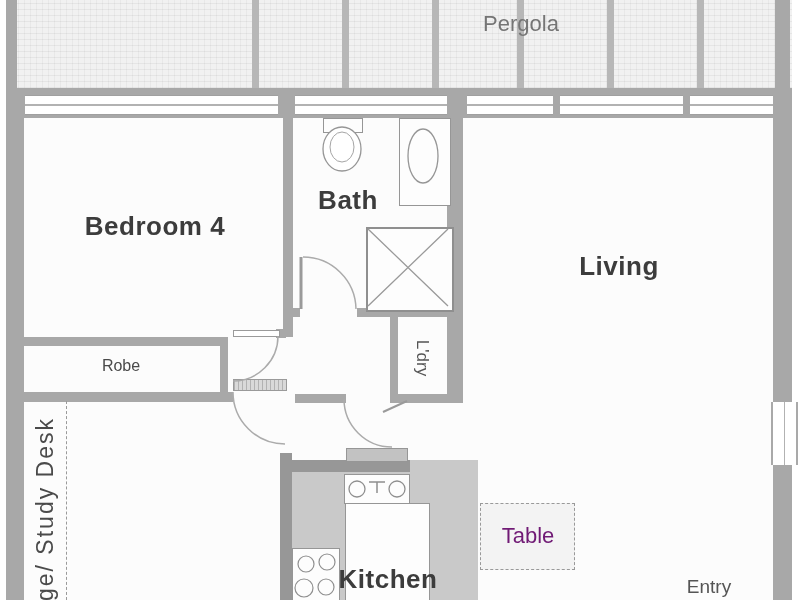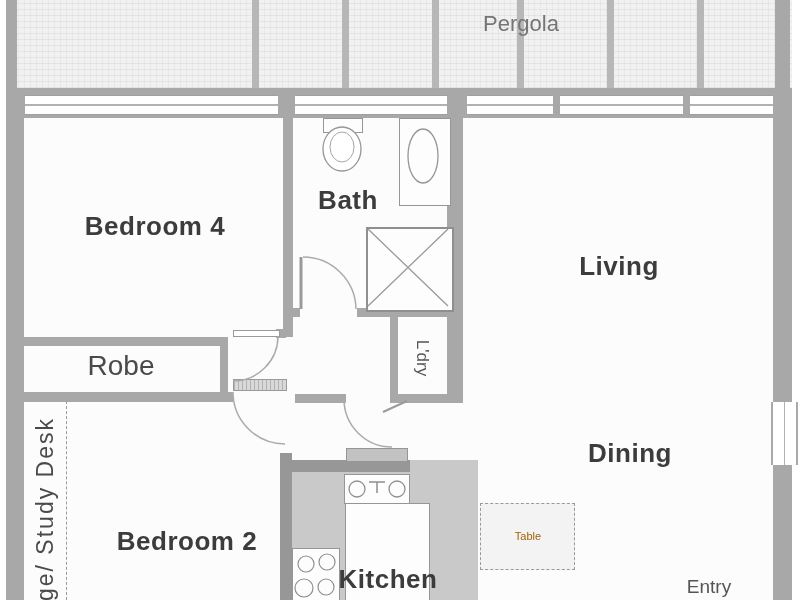--- a/index.html
+++ b/index.html
@@ -15,22 +15,22 @@
   .post{position:absolute;top:0;width:7px;height:88px;background:#b7b7b7;}
   .winH{position:absolute;height:18px;top:95px;background:#ffffff;border-top:1px solid #a0a0a0;border-bottom:1px solid #a0a0a0;
     background-image:linear-gradient(to bottom, transparent 44%, #b2b2b2 44%, #b2b2b2 56%, transparent 56%);}
   .winV{position:absolute;background:#ffffff;border-left:2px solid #a9a9a9;border-right:2px solid #a9a9a9;
     background-image:linear-gradient(to right, transparent 46%, #b2b2b2 46%, #b2b2b2 54%, transparent 54%);}
   .bench{position:absolute;background:#c9c9c9;}
   .fixture{position:absolute;background:#fdfdfd;border:1px solid #969696;}
   .label{position:absolute;transform:translate(-50%,-50%);white-space:nowrap;color:#3c3c3c;}
   .label.bold{font-weight:bold;font-size:26px;letter-spacing:0.5px;}
   .label.pergola-t{font-size:22px;color:#757575;}
-  .label.robe-t{font-size:28px;color:#4a4a4a;}
-  .label.small-t{font-size:11px;color:#a16207;}
+  .label.robe-t{font-size:16px;color:#4a4a4a;}
+  .label.small-t{font-size:22px;color:#701a75;}
   .label.entry-t{font-size:19px;color:#555;}
   .clip{position:absolute;overflow:hidden;}
   .rot-desk{position:absolute;left:1px;top:203px;width:215px;height:44px;line-height:44px;
     transform:rotate(-90deg);transform-origin:0 0;font-size:23px;letter-spacing:2px;color:#4a4a4a;}
   .rot-ldry{position:absolute;left:49px;top:0;width:84px;height:49px;line-height:49px;text-align:center;
     transform:rotate(90deg);transform-origin:0 0;font-size:17px;color:#555;}
   .leaf{position:absolute;background:#ffffff;border:1px solid #9a9a9a;}
   .leaf-hatch{position:absolute;border:1px solid #9a9a9a;background:#d9d9d9;
     background-image:repeating-linear-gradient(90deg, rgba(0,0,0,0.18) 0 1px, transparent 1px 4px);}
   .dash-v{position:absolute;border-left:1px dashed #9a9a9a;width:0;}
@@ -131,19 +131,17 @@
     <circle cx="327" cy="562" r="8" fill="none" stroke="#8f8f8f" stroke-width="1.2"></circle>
     <circle cx="304" cy="588" r="9" fill="none" stroke="#8f8f8f" stroke-width="1.2"></circle>
     <circle cx="326" cy="587" r="8" fill="none" stroke="#8f8f8f" stroke-width="1.2"></circle>
   </svg>
 
   <div class="label pergola-t" style="left:521px;top:24px">Pergola</div>
   <div class="label bold" style="left:155px;top:226px">Bedroom 4</div>
   <div class="label bold" style="left:348px;top:200px">Bath</div>
   <div class="label bold" style="left:619px;top:266px">Living</div>
   <div class="label robe-t" style="left:121px;top:366px">Robe</div>
-  <div class="label bold" style="left:630px;top:453px">Dining</div>
-  <div class="label bold" style="left:187px;top:541px">Bedroom 2</div>
   <div class="label bold" style="left:388px;top:579px">Kitchen</div>
   <div class="label small-t" style="left:528px;top:536px">Table</div>
   <div class="label entry-t" style="left:709px;top:587px">Entry</div>
 
 </div>
 
 </body></html>

